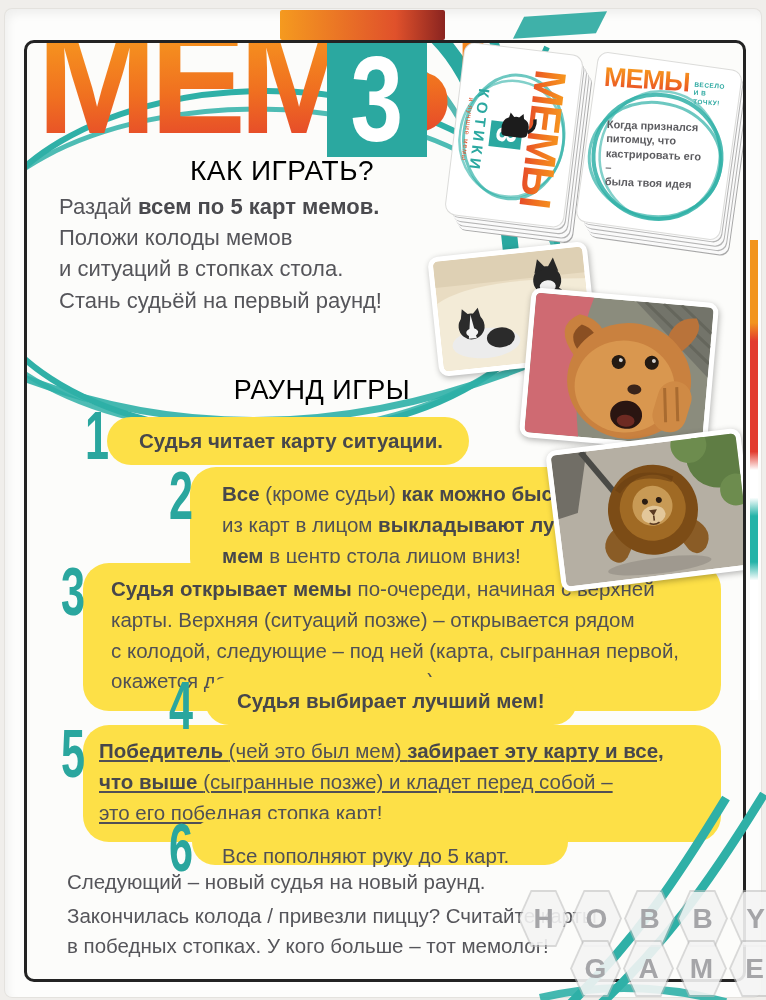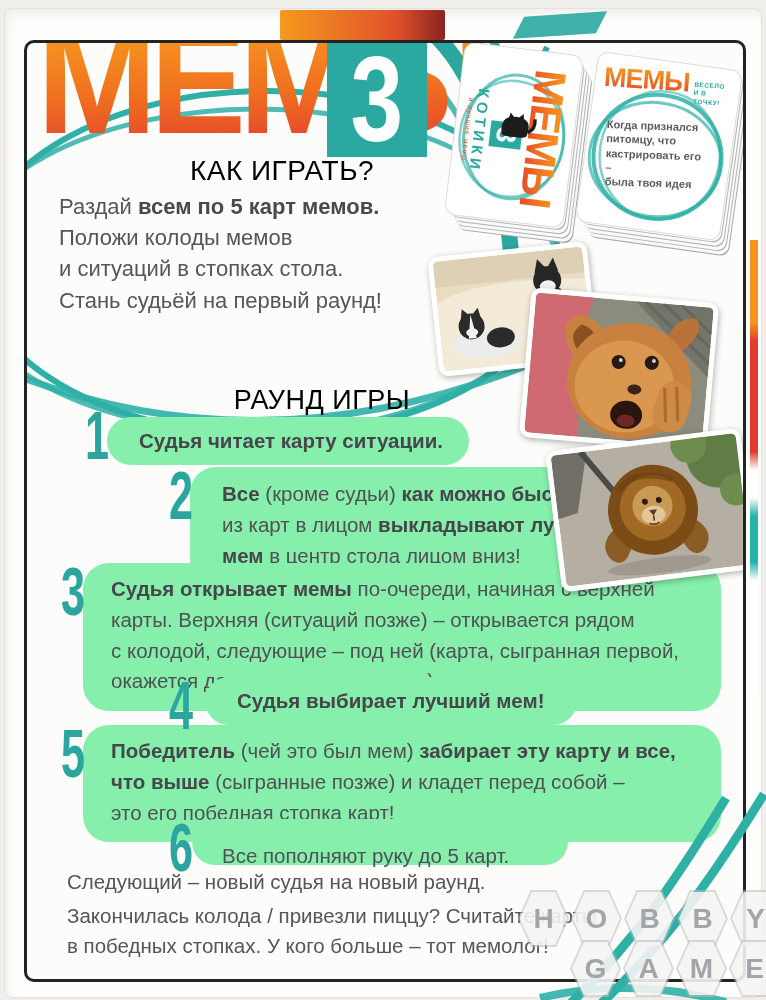--- a/index.html
+++ b/index.html
@@ -61,33 +61,33 @@
        font-weight:700;line-height:1.3;transform:rotate(-6deg);}
 
   
   .photo{position:absolute;background:#fff;padding:5px;border-radius:10px;z-index:7;
        box-shadow:1px 2px 6px rgba(0,0,0,.3);}
   .photo svg{display:block;border-radius:5px;}
   .ph-cats{left:406px;top:206px;transform:rotate(-6deg);}
   .ph-dog{left:498px;top:252px;transform:rotate(5deg);}
   .ph-lion{left:526px;top:396px;transform:rotate(-7deg);}
 
-  .round-head{position:absolute;left:140px;top:342px;width:310px;text-align:center;font-size:27px;z-index:4;}
+  .round-head{position:absolute;left:140px;top:332px;width:310px;text-align:center;font-size:27px;z-index:4;}
 
   .step-num{position:absolute;color:#2aa69e;font-size:60px;font-weight:800;line-height:1;
        transform:scale(.72,1.15);transform-origin:left top;z-index:5;}
-  .pill{position:absolute;background:#86efac;border-radius:26px;color:#505055;
+  .pill{position:absolute;background:#fde047;border-radius:26px;color:#505055;
        font-size:20.5px;line-height:1.5;z-index:4;}
   .pill .sb{font-weight:700;color:#47474b;}
   .pill .sn{font-weight:400;margin-top:28px;}
   .pill1{left:80px;top:374px;width:362px;height:48px;display:flex;align-items:center;padding-left:32px;box-sizing:border-box;}
   .pill2{left:163px;top:424px;width:526px;padding:12px 18px 14px 32px;box-sizing:border-box;}
   .pill3{left:56px;top:520px;width:638px;padding:11px 16px 14px 28px;box-sizing:border-box;}
   .pill4{left:178px;top:634px;width:372px;height:48px;display:flex;align-items:center;padding-left:32px;box-sizing:border-box;}
-  .pill5{left:56px;top:682px;width:638px;padding:11px 16px 14px 28px;box-sizing:border-box;}
+  .pill5{left:56px;top:682px;width:638px;padding:11px 16px 14px 16px;box-sizing:border-box;text-decoration:underline;}
   .pill6{left:165px;top:776px;width:376px;height:46px;display:flex;align-items:center;padding-left:30px;box-sizing:border-box;}
 
   .footer-p{position:absolute;left:40px;margin:0;font-size:20.5px;line-height:1.45;color:#55555a;z-index:4;}
   .footer1{top:824px;}
   .footer2{top:858px;width:540px;}
 
   
   .swoosh{position:absolute;left:0;top:0;width:766px;height:1000px;z-index:8;pointer-events:none;}
 
   

